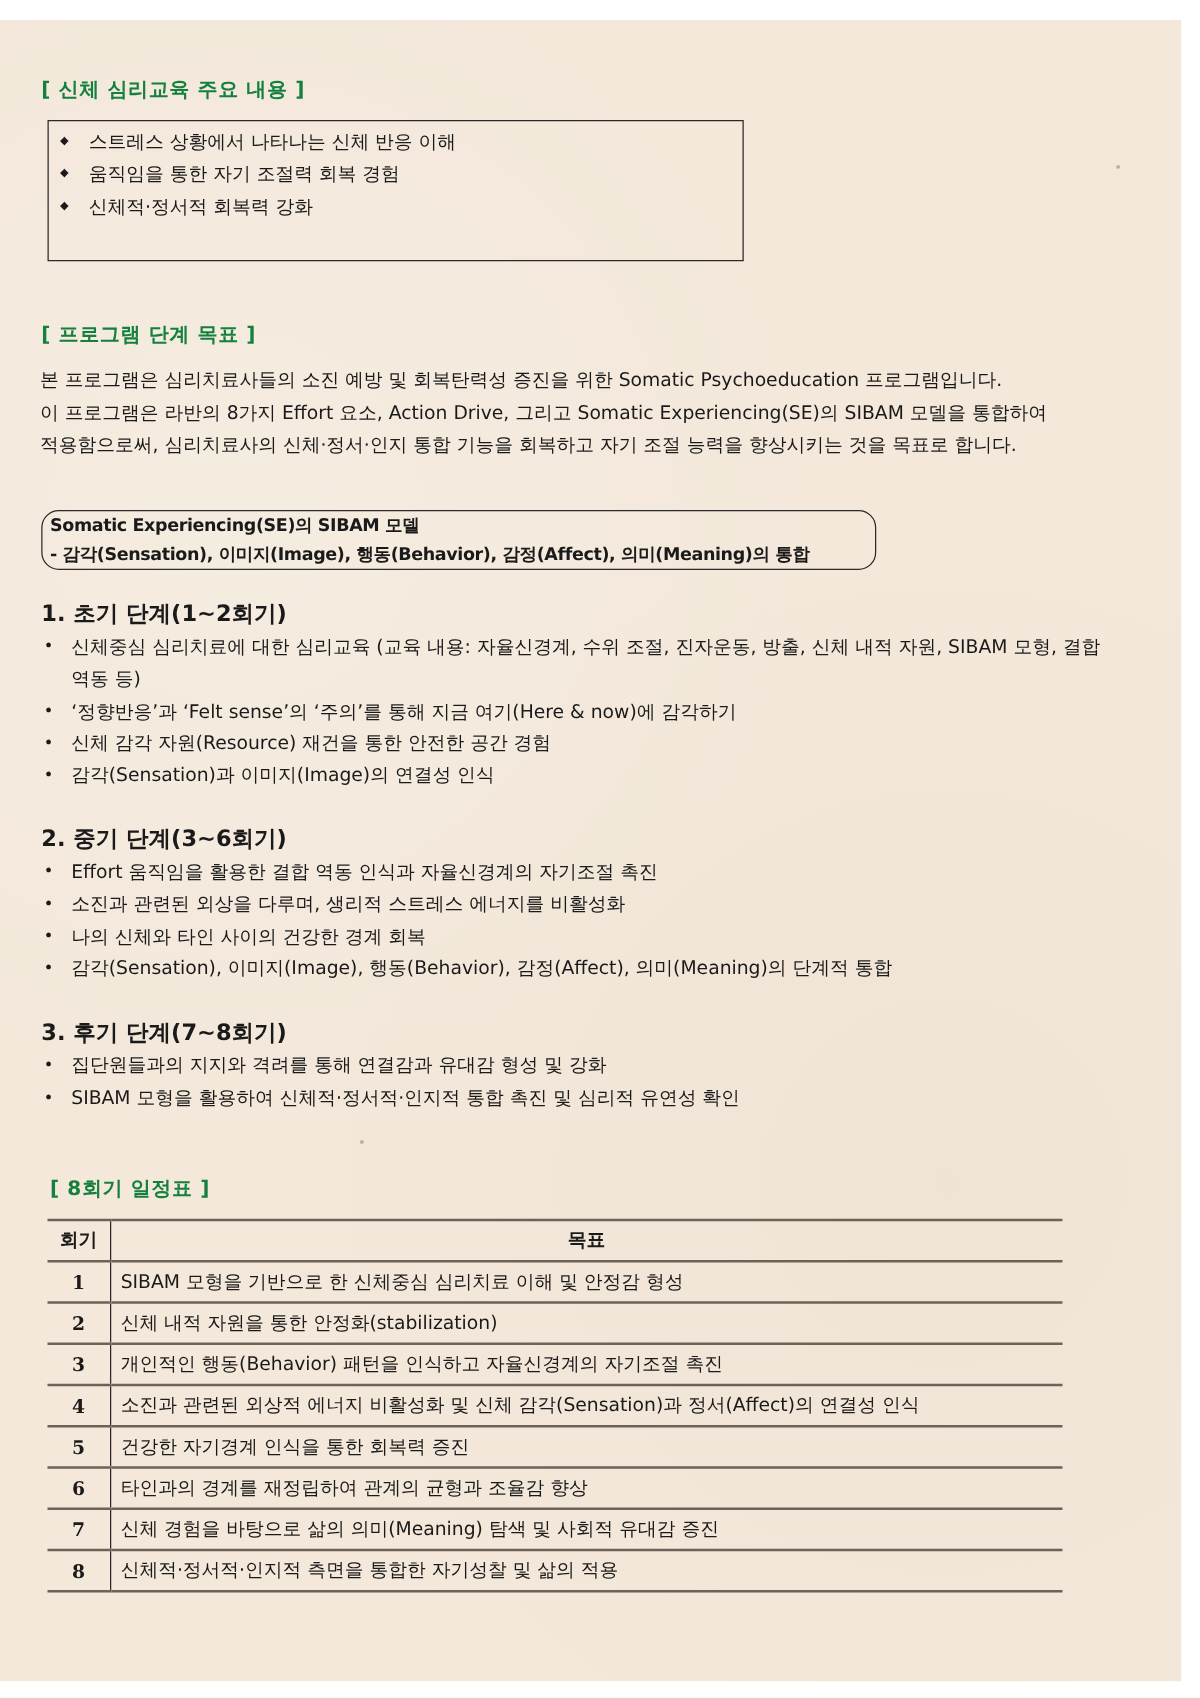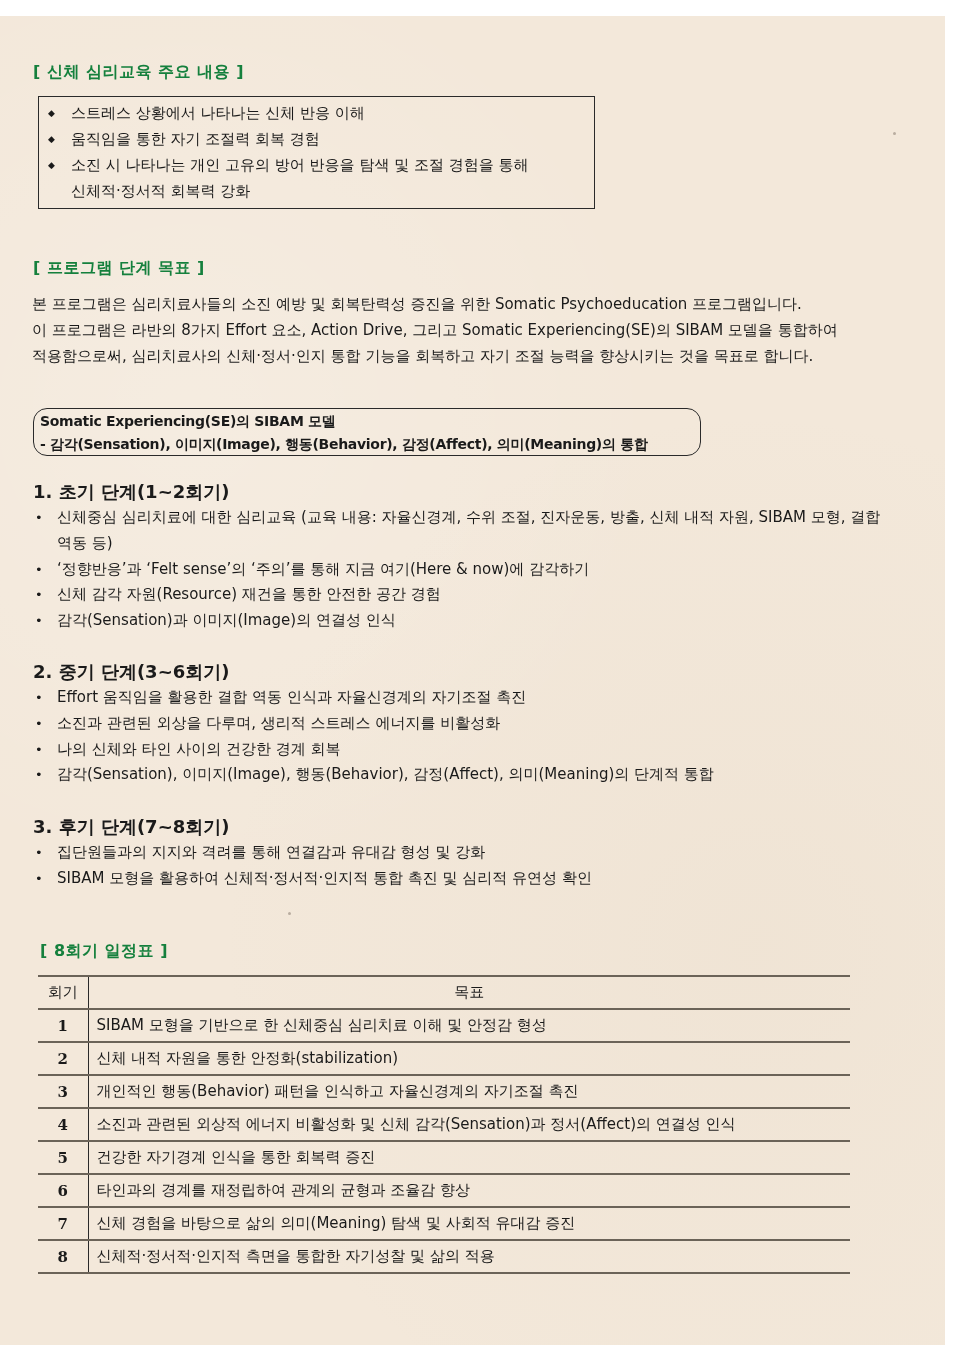--- a/index.html
+++ b/index.html
@@ -106,21 +106,21 @@
       font-size: 15px;
     }
     table.schedule th, table.schedule td {
       height: 33px;
       padding: 0;
       border-bottom: 2px solid #6b6358;
       box-sizing: border-box;
     }
     table.schedule tr.head th {
       border-top: 2px solid #6b6358;
-      font-weight: normal;
+      font-weight: bold;
     }
     table.schedule .num-col {
       width: 50px;
       text-align: center;
       border-right: 1px solid #2a2a2a;
       font-family: "DejaVu Serif", "Liberation Serif", serif;
       font-weight: bold;
     }
     table.schedule .goal-col {
       text-align: left;
@@ -155,21 +155,20 @@
   <div class="item">
     <span class="bullet">◆</span>
     <span>스트레스 상황에서 나타나는 신체 반응 이해</span>
   </div>
   <div class="item">
     <span class="bullet">◆</span>
     <span>움직임을 통한 자기 조절력 회복 경험</span>
   </div>
   <div class="item">
     <span class="bullet">◆</span>
-    <span>소진 시 나타나는 개인 고유의 방어 반응을 탐색 및 조절 경험을 통해</span>
   </div>
   <div class="cont">신체적·정서적 회복력 강화</div>
 </div>
 
 <div class="abs section-title" style="left:33px;top:258px;">[ 프로그램 단계 목표 ]</div>
 
 <div class="abs" style="left:32px;top:291px;width:900px;">
   <div class="line">본 프로그램은 심리치료사들의 소진 예방 및 회복탄력성 증진을 위한 Somatic Psychoeducation 프로그램입니다.</div>
   <div class="line">이 프로그램은 라반의 8가지 Effort 요소, Action Drive, 그리고 Somatic Experiencing(SE)의 SIBAM 모델을 통합하여</div>
   <div class="line">적용함으로써, 심리치료사의 신체·정서·인지 통합 기능을 회복하고 자기 조절 능력을 향상시키는 것을 목표로 합니다.</div>

